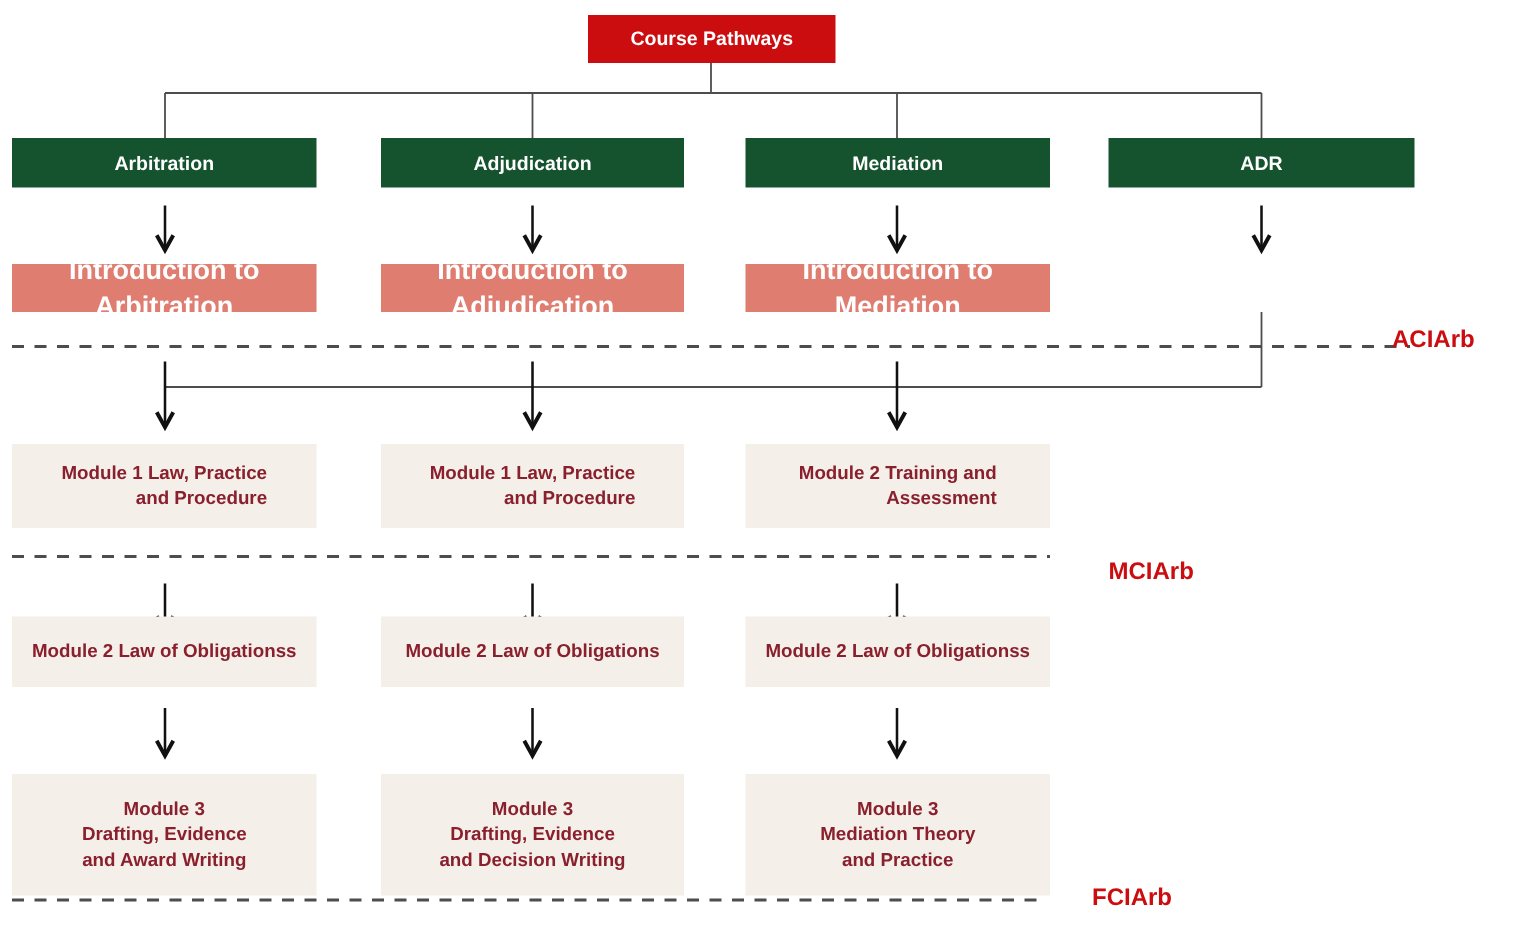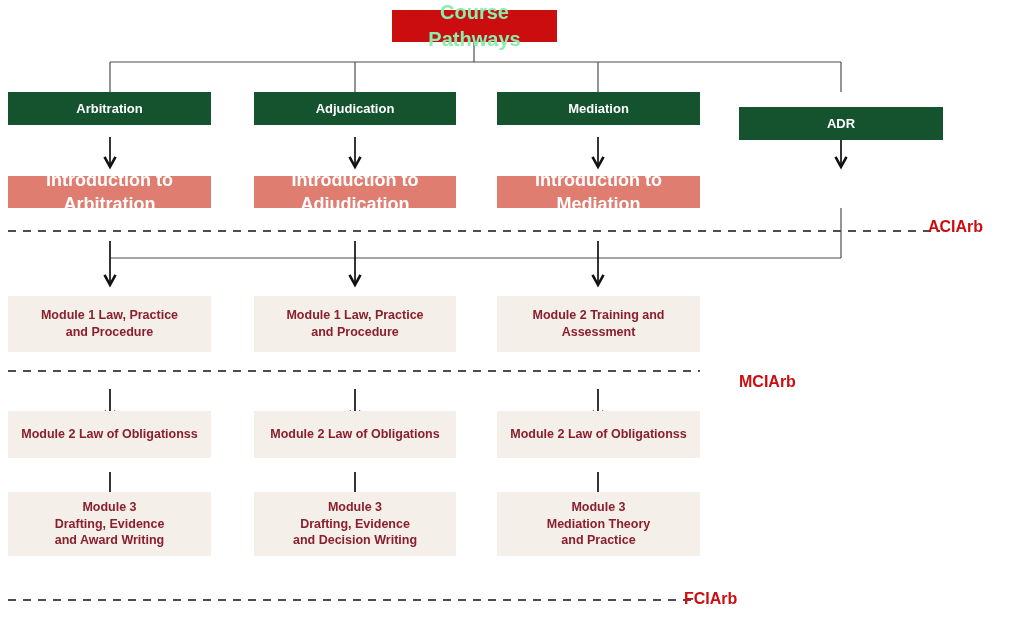--- a/index.html
+++ b/index.html
@@ -14,39 +14,39 @@
   .box{
     position:absolute;
     display:flex;align-items:center;justify-content:center;
     text-align:center;font-weight:bold;
     white-space:pre-line;
     box-sizing:border-box;
     line-height:1.35;
   }
   .title-box{
     left:392px;top:10px;width:165px;height:32px;
-    background:#cb0d10;color:#86efac;font-size:20px;
+    background:#cb0d10;color:#ffffff;font-size:13px;
   }
   .cat{background:#14532d;color:#ffffff;font-size:13px;top:92px;height:33px;}
   .intro{background:#e07d71;color:#ffffff;font-size:18px;top:176px;height:32px;}
   .mod{background:#f4efe8;color:#8a1f2d;font-size:12.5px;}
-  .mod1{top:296px;height:56px;}
+  .mod1{top:296px;height:56px;text-align:right;}
   .mod2{top:411px;height:47px;}
-  .mod3{top:492px;height:64px;}
+  .mod3{top:516px;height:81px;}
   .col1{left:8px;width:203px;}
   .col2{left:254px;width:202px;}
   .col3{left:497px;width:203px;}
-  .col4{left:739px;width:204px;margin-top:15px;}
+  .col4{left:739px;width:204px;}
   .milestone{
     position:absolute;
     color:#cb0d10;font-weight:bold;font-size:16px;line-height:19px;
   }
   .ms-aciarb{left:928px;top:217px;}
   .ms-mciarb{left:707px;top:372px;margin-left:32px;}
-  .ms-fciarb{left:684px;top:589px;}
+  .ms-fciarb{left:728px;top:589px;}
 </style>
 </head>
 <body>
 
 <div class="canvas">
 
   <svg class="connectors" viewBox="0 0 1024 625" xmlns="http://www.w3.org/2000/svg">
     <defs>
       <marker id="arrow" viewBox="-1 -5 10 10" refX="6" refY="0" markerWidth="9" markerHeight="9" orient="auto">
         <path d="M0,-3.6 L6.5,0 L0,3.6" fill="none" stroke="#111111" stroke-width="1.7"></path>

